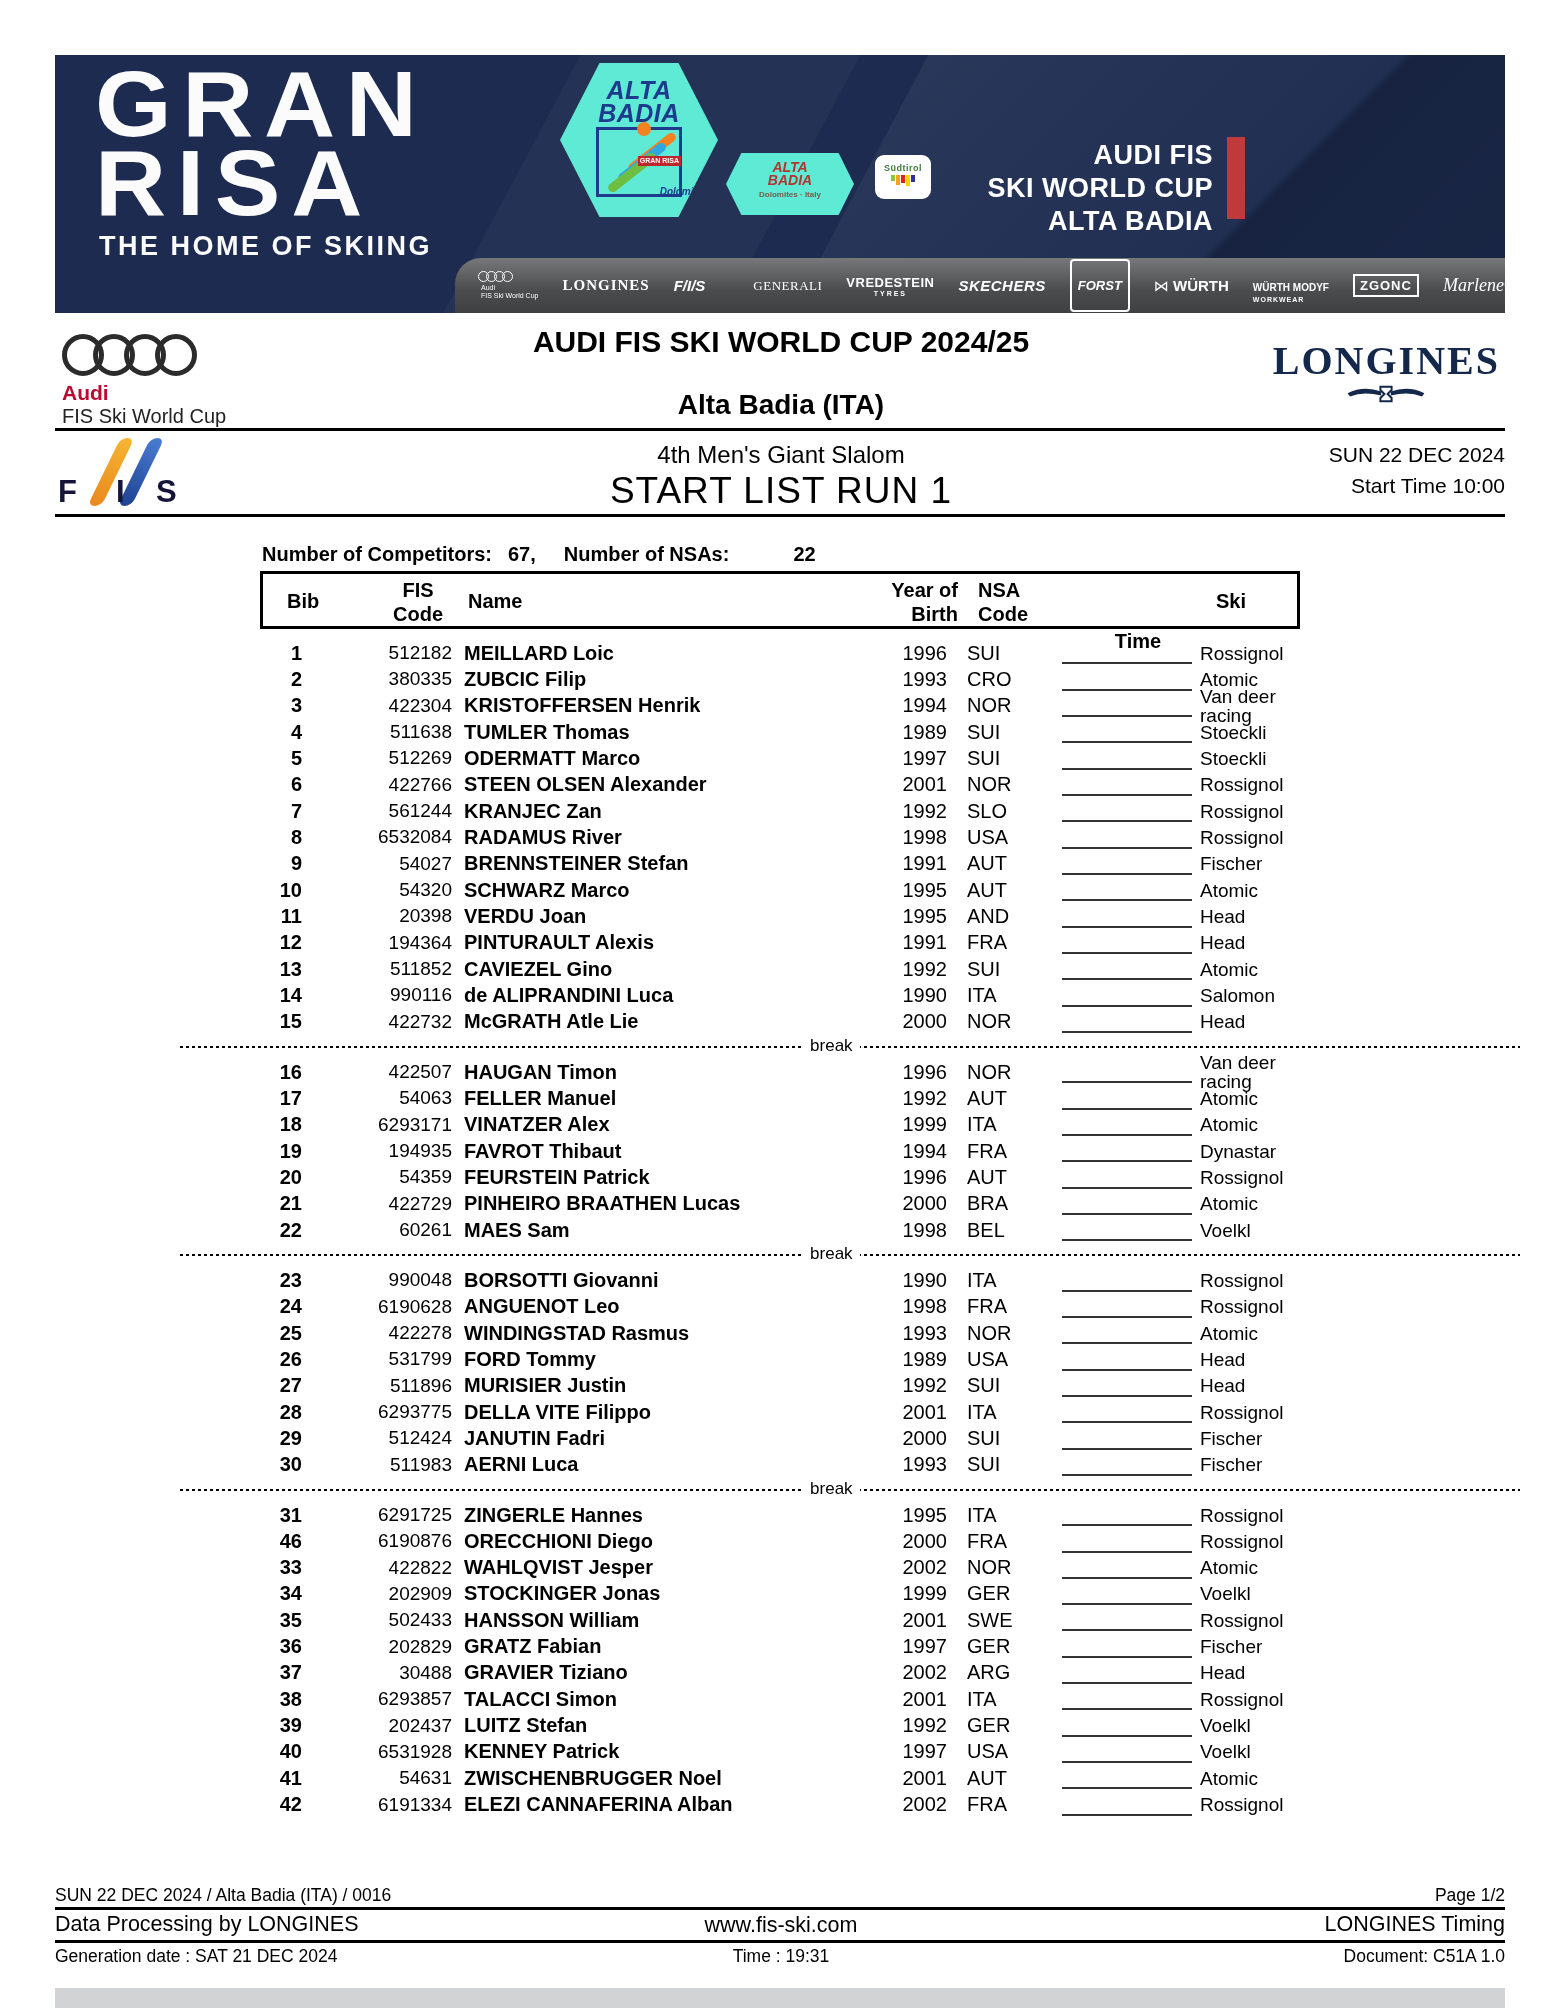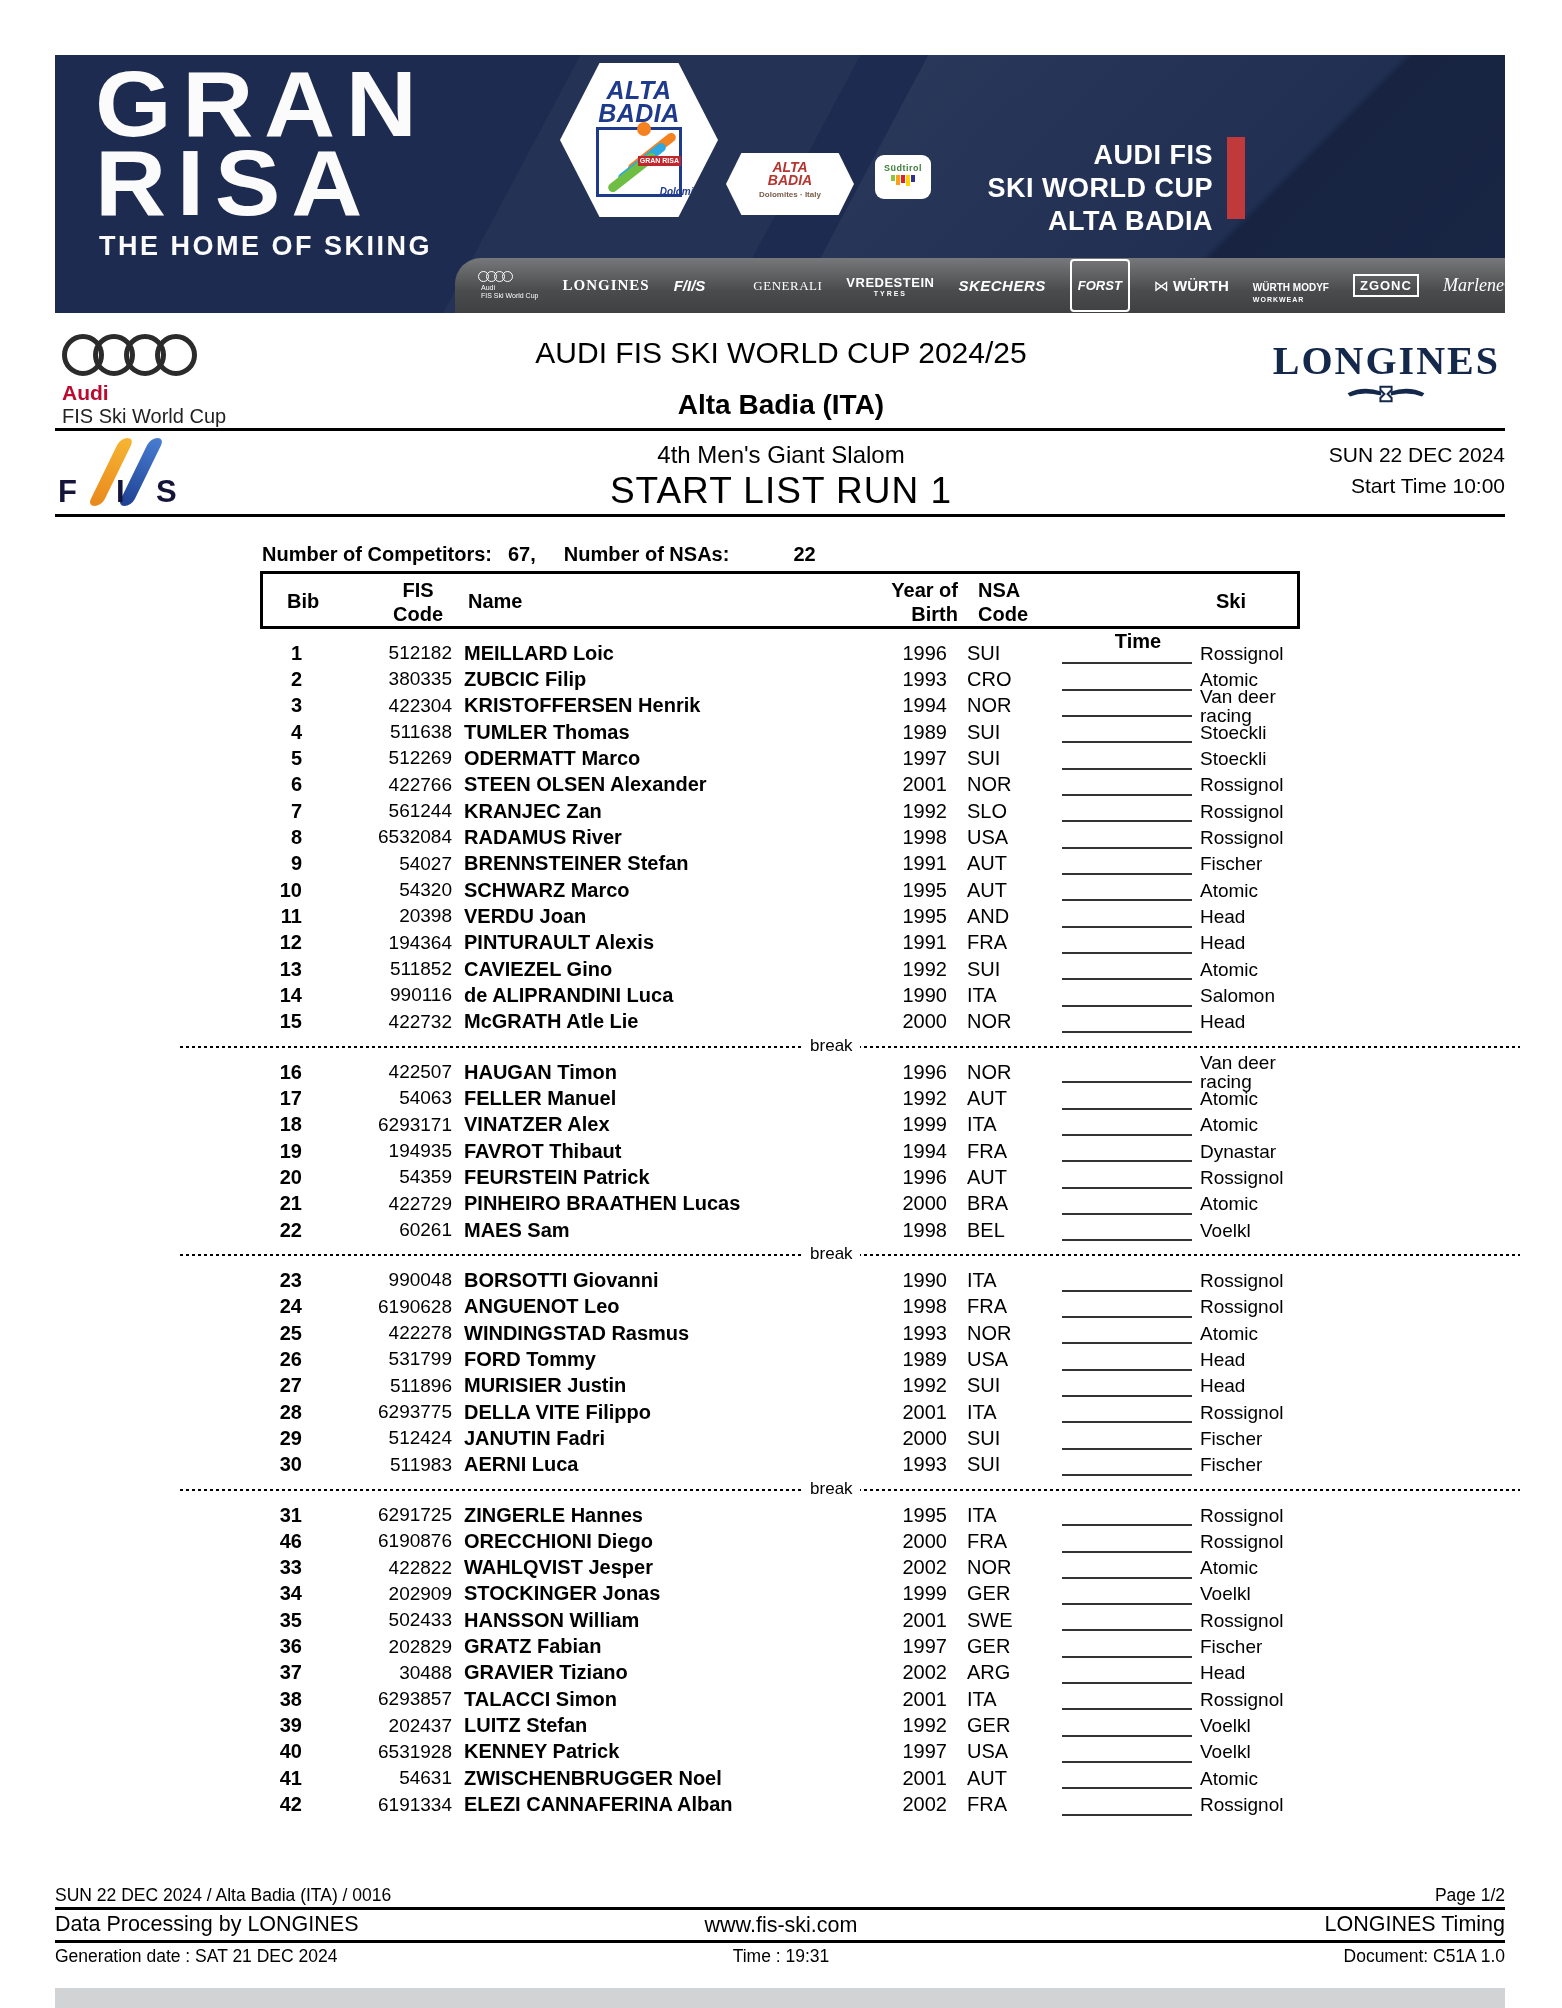--- a/index.html
+++ b/index.html
@@ -14,21 +14,21 @@
             background:linear-gradient(115deg, rgba(255,255,255,0.06) 0%, rgba(255,255,255,0.02) 45%, rgba(0,0,0,0.18) 46%, rgba(0,0,0,0.10) 100%);
             transform:skewX(-28deg); }
   .banner .streak2 { position:absolute; left:30%; top:-20px; width:280px; height:380px;
             background:rgba(255,255,255,0.035); transform:skewX(-28deg); }
 
   .gran-risa { position:absolute; left:40px; top:10px; color:#fbfbfb; font-weight:800;
             font-size:92px; line-height:79px; letter-spacing:10px; transform:scaleX(1.07); transform-origin:left top; }
   .banner-tagline { position:absolute; left:44px; top:176px; color:#fbfbfb; font-weight:700;
             font-size:27px; letter-spacing:2.5px; }
 
-  .hex { position:absolute; background:#ffffff; clip-path:polygon(25% 0,75% 0,100% 50%,75% 100%,25% 100%,0 50%); }
+  .hex { position:absolute; background:#5eead4; clip-path:polygon(25% 0,75% 0,100% 50%,75% 100%,25% 100%,0 50%); }
   .badge-large { left:505px; top:8px; width:158px; height:154px; text-align:center; }
   .badge-large .ab { margin-top:16px; font-weight:800; font-style:italic; font-size:25px; line-height:23px;
             color:#1e3a8c; letter-spacing:0.5px; }
   .badge-large .frame { position:relative; margin:2px auto 0; width:86px; height:70px; border:3px solid #1e3a8c; }
   .badge-large .st { position:absolute; border-radius:5px; }
   .badge-large .st.g { left:4px; top:38px; width:58px; height:9px; background:#6fbe44; transform:rotate(-38deg); }
   .badge-large .st.b { left:14px; top:28px; width:58px; height:9px; background:#2da9e0; transform:rotate(-38deg); }
   .badge-large .st.o { left:24px; top:18px; width:58px; height:9px; background:#f58220; transform:rotate(-38deg); }
   .badge-large .head { position:absolute; left:38px; top:-8px; width:14px; height:14px; border-radius:50%; background:#f58220; }
   .badge-large .gr-tag { position:absolute; right:-2px; top:26px; background:#c0272d; color:#fff; font-weight:700;
@@ -71,21 +71,21 @@
   .sp.marlene { font-family:"Liberation Serif", serif; font-style:italic; font-size:18px; }
 
   
   .audi-block { position:absolute; left:62px; top:334px; }
   .rings { display:flex; }
   .rings i { display:block; width:42px; height:42px; border:5px solid #2b2b2b; border-radius:50%; margin-left:-11px; }
   .rings i:first-child { margin-left:0; }
   .audi-word { margin-top:5px; color:#bb0a30; font-weight:700; font-size:21px; }
   .audi-sub { font-size:20px; color:#222; }
 
-  .comp-title { position:absolute; left:0; right:0; top:336px; text-align:center; font-weight:400; font-size:30px; }
+  .comp-title { position:absolute; left:0; right:0; top:325px; text-align:center; font-weight:700; font-size:30px; }
   .venue-title { position:absolute; left:0; right:0; top:389px; text-align:center; font-weight:700; font-size:28px; }
 
   .longines-block { position:absolute; right:62px; top:337px; text-align:center; }
   .longines-word { font-family:"Liberation Serif", serif; font-weight:700; font-size:40px; color:#14284b; letter-spacing:2px; }
   .longines-wings { margin-top:-2px; }
 
   .rule { position:absolute; left:55px; width:1450px; background:#000; }
   .rule1 { top:428px; height:3px; }
   .rule2 { top:514px; height:3px; }
 

